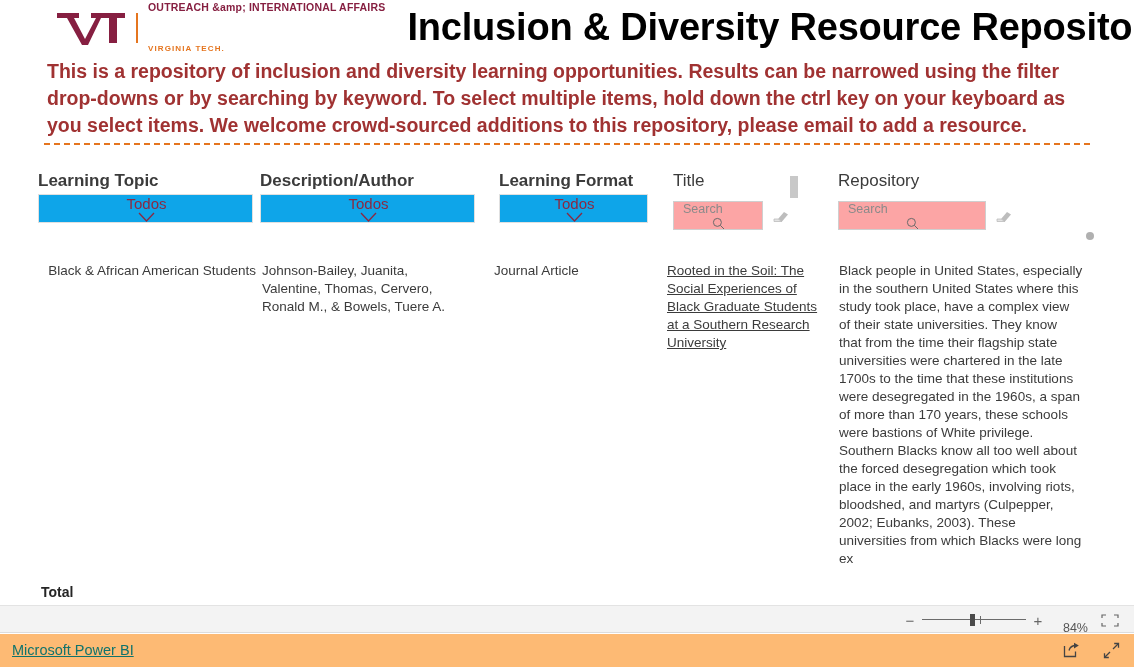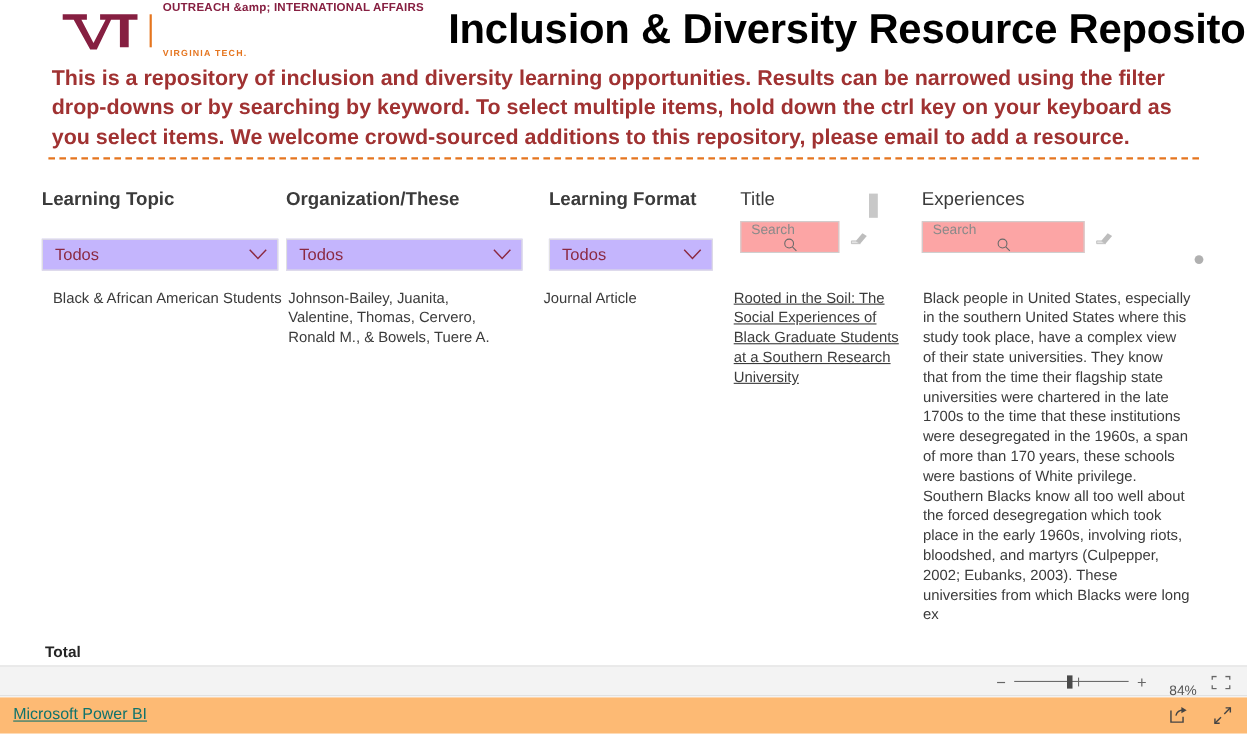--- a/index.html
+++ b/index.html
@@ -114,29 +114,30 @@
 
   .filter-label {
     font-size: 17px;
     color: #3b3b3b;
     font-weight: bold;
     line-height: 22px;
     white-space: nowrap;
   }
 
   .dropdown {
-    margin-top: 25px;
+    margin-top: 2px;
     height: 29px;
     border: 1px solid #e0e0e0;
-    background: #c4b5fd;
+    background: #0ea5e9;
     display: flex;
     align-items: center;
     justify-content: space-between;
     padding: 0 9px 0 11px;
     cursor: pointer;
+    flex-direction: column;
   }
 
   .dropdown-value {
     font-size: 15px;
     color: #8b2942;
   }
 
   .chev { display: block; }
 
   .search-col { position: absolute; top: 0; }
@@ -400,21 +401,21 @@
         <span class="dropdown-value">Todos</span>
         <span>
           <svg class="chev" width="17" height="11" viewBox="0 0 17 11" aria-hidden="true">
             <path d="M1 1 L8.5 9 L16 1" fill="none" stroke="#8b2942" stroke-width="1.3"></path>
           </svg>
         </span>
       </div>
     </div>
 
     <div class="filter-col" style="left:260px; width:215px;">
-      <div class="filter-label">Organization/These</div>
+      <div class="filter-label">Description/Author</div>
       <div class="dropdown">
         <span class="dropdown-value">Todos</span>
         <span>
           <svg class="chev" width="17" height="11" viewBox="0 0 17 11" aria-hidden="true">
             <path d="M1 1 L8.5 9 L16 1" fill="none" stroke="#8b2942" stroke-width="1.3"></path>
           </svg>
         </span>
       </div>
     </div>
 
@@ -445,21 +446,21 @@
         <div class="eraser-btn">
           <svg width="16" height="14" viewBox="0 0 16 14" aria-hidden="true">
             <path d="M5 10 L11 3 L15 5.5 L9 12.5 Z" fill="#bdbdbd"></path>
             <path d="M1 12.5 L9 12.5 L5 10 L1 10 Z" fill="#e3e3e3" stroke="#bdbdbd" stroke-width="0.8"></path>
           </svg>
         </div>
       </div>
     </div>
 
     <div class="search-col" style="left:838px; width:178px;">
-      <div class="search-label">Experiences</div>
+      <div class="search-label">Repository</div>
       <div class="search-row">
         <div class="search-box" style="width:148px;">
           <input class="search-input" type="text" placeholder="Search" style="">
           <span>
             <svg width="13" height="13" viewBox="0 0 13 13" aria-hidden="true">
               <circle cx="5.4" cy="5.4" r="4" fill="none" stroke="#6a6a6a" stroke-width="1"></circle>
               <line x1="8.4" y1="8.4" x2="12" y2="12" stroke="#6a6a6a" stroke-width="1"></line>
             </svg>
           </span>
         </div>

